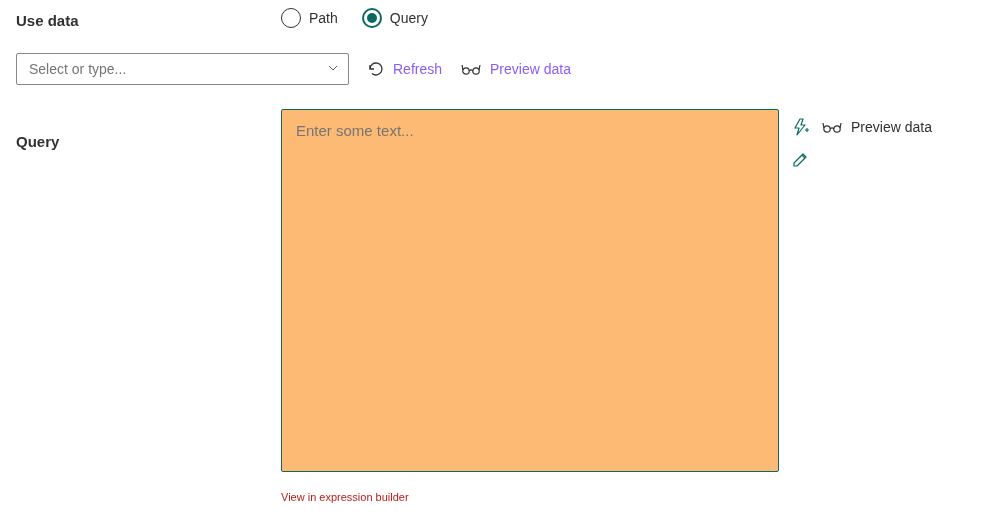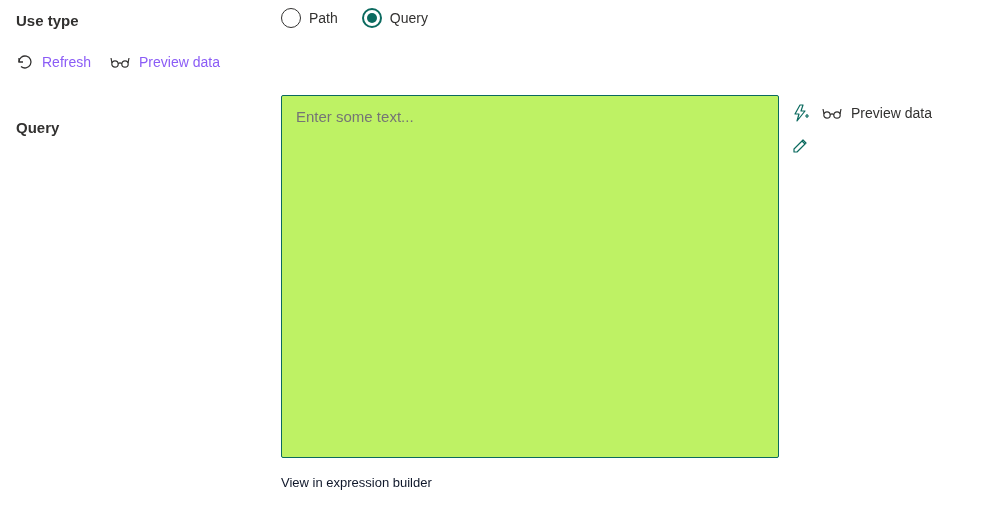--- a/index.html
+++ b/index.html
@@ -119,21 +119,21 @@
     }
     .query-area-wrap {
       display: flex;
       align-items: flex-start;
       gap: 12px;
     }
     .query-textarea {
       width: 498px;
       height: 363px;
       border: 1px solid #0b6a5f;
-      background: #bef264;
+      background: #fdba74;
       border-radius: 2px;
       padding: 12px 14px;
       font-family: inherit;
       font-size: 15px;
       color: #323130;
       resize: none;
     }
     .query-textarea::placeholder {
       color: #757575;
     }
@@ -163,56 +163,64 @@
     .preview-link-side span {
       color: #323130;
       font-size: 14px;
     }
     .expression-link {
       margin-top: 16px;
       margin-left: 265px;
       display: block;
     }
     .expression-link a {
-      color: #0f172a;
+      color: #b91c1c;
       text-decoration: none;
-      font-size: 13px;
+      font-size: 11px;
       cursor: pointer;
     }
     .query-label-col {
       width: 265px;
       flex-shrink: 0;
       padding-top: 24px;
     }
   </style>
 </head>
 <body>
 
 <div class="form-row">
   <div class="label-col">
-    <span class="label-text">Use type</span>
+    <span class="label-text">Use data</span>
   </div>
   <div class="input-col">
     <div class="radio-group">
       <div class="radio-item">
         <span class="radio-circle"></span>
         <span class="radio-label">Path</span>
       </div>
       <div class="radio-item">
         <span class="radio-circle selected">
           <span class="radio-dot"></span>
         </span>
         <span class="radio-label">Query</span>
       </div>
     </div>
   </div>
 </div>
 
 <div class="form-row">
   <div class="input-col">
+    <div class="select-wrap">
+      <input type="text" class="select-input" placeholder="Select or type..." style="">
+      <span class="chevron-icon">
+        <svg width="12" height="12" viewBox="0 0 12 12" fill="none">
+            <path d="M2 4 L6 8 L10 4" stroke="currentColor" stroke-width="1" fill="none"></path>
+          </svg>
+      </span>
+    </div>
     <div class="action-link">
       <svg width="18" height="18" viewBox="0 0 18 18" fill="none">
         <path d="M3 9a6 6 0 1 1 2 4.47" stroke="#323130" stroke-width="1.3" fill="none"></path>
         <path d="M3 5v4h4" stroke="#323130" stroke-width="1.3" fill="none"></path>
       </svg>
       <span>Refresh</span>
     </div>
     <div class="action-link">
       <svg width="22" height="14" viewBox="0 0 22 14" fill="none">
         <circle cx="6" cy="9" r="3.2" stroke="#323130" stroke-width="1.2" fill="none"></circle>

